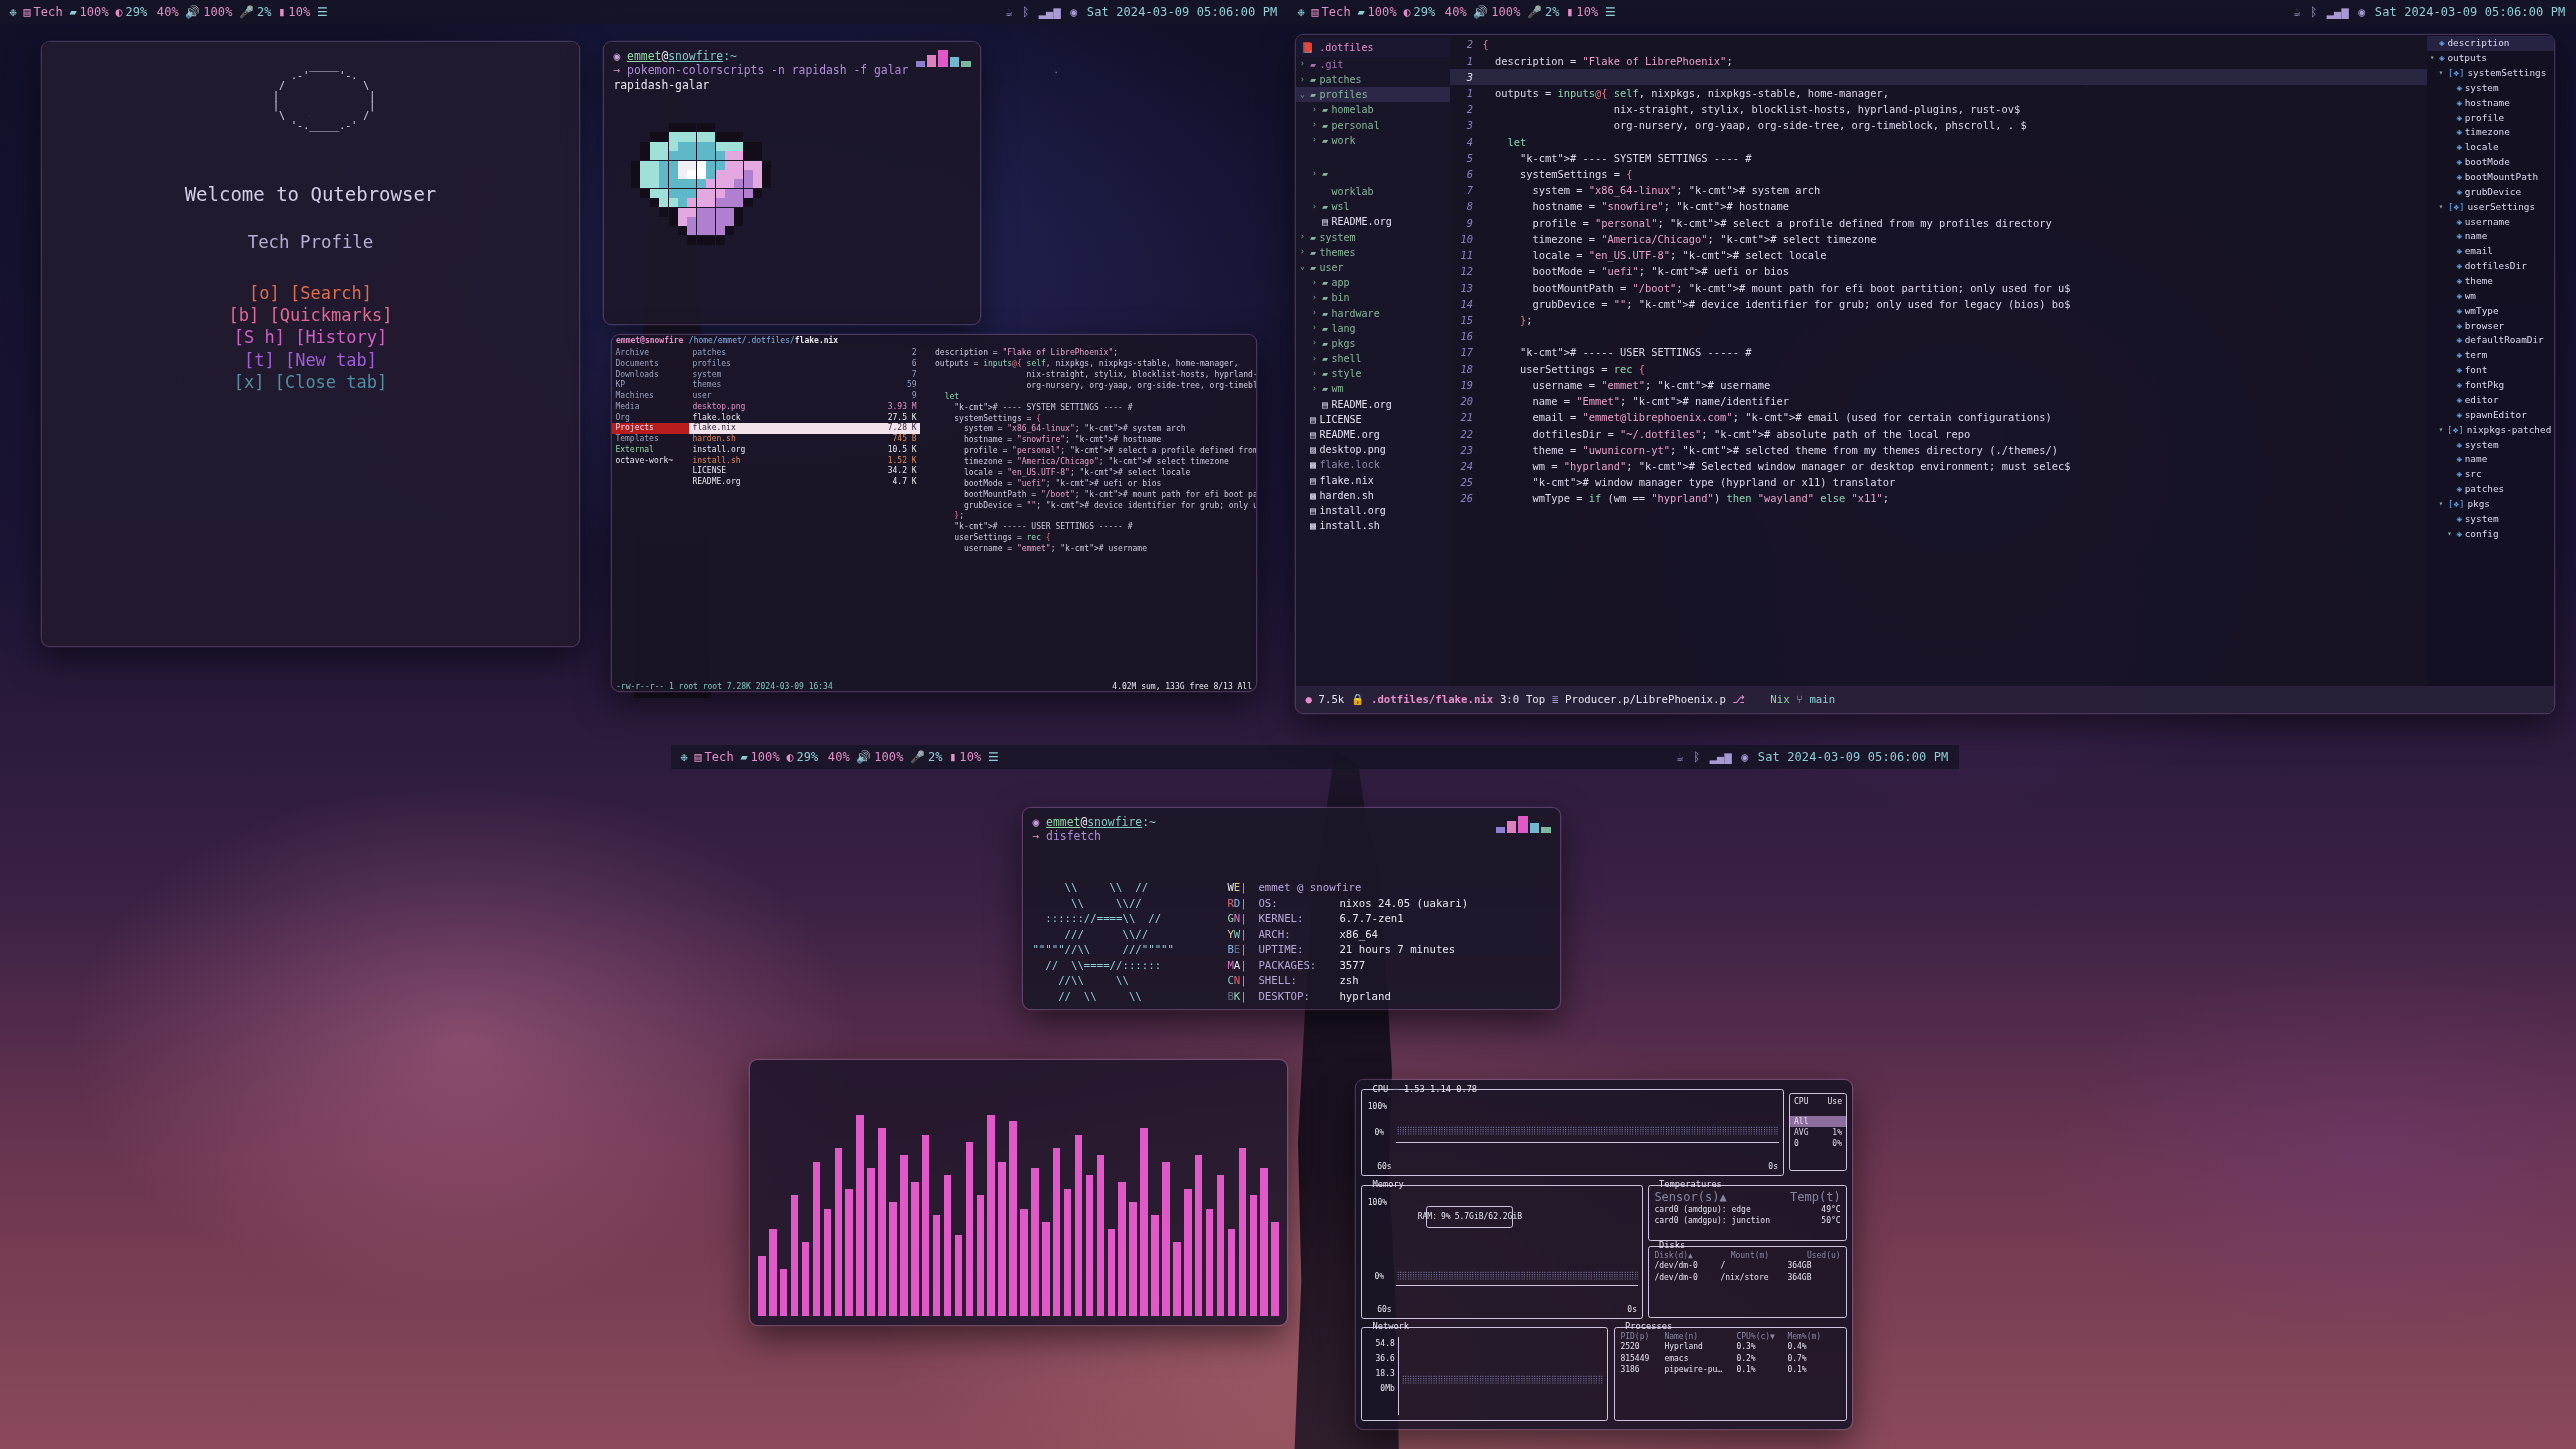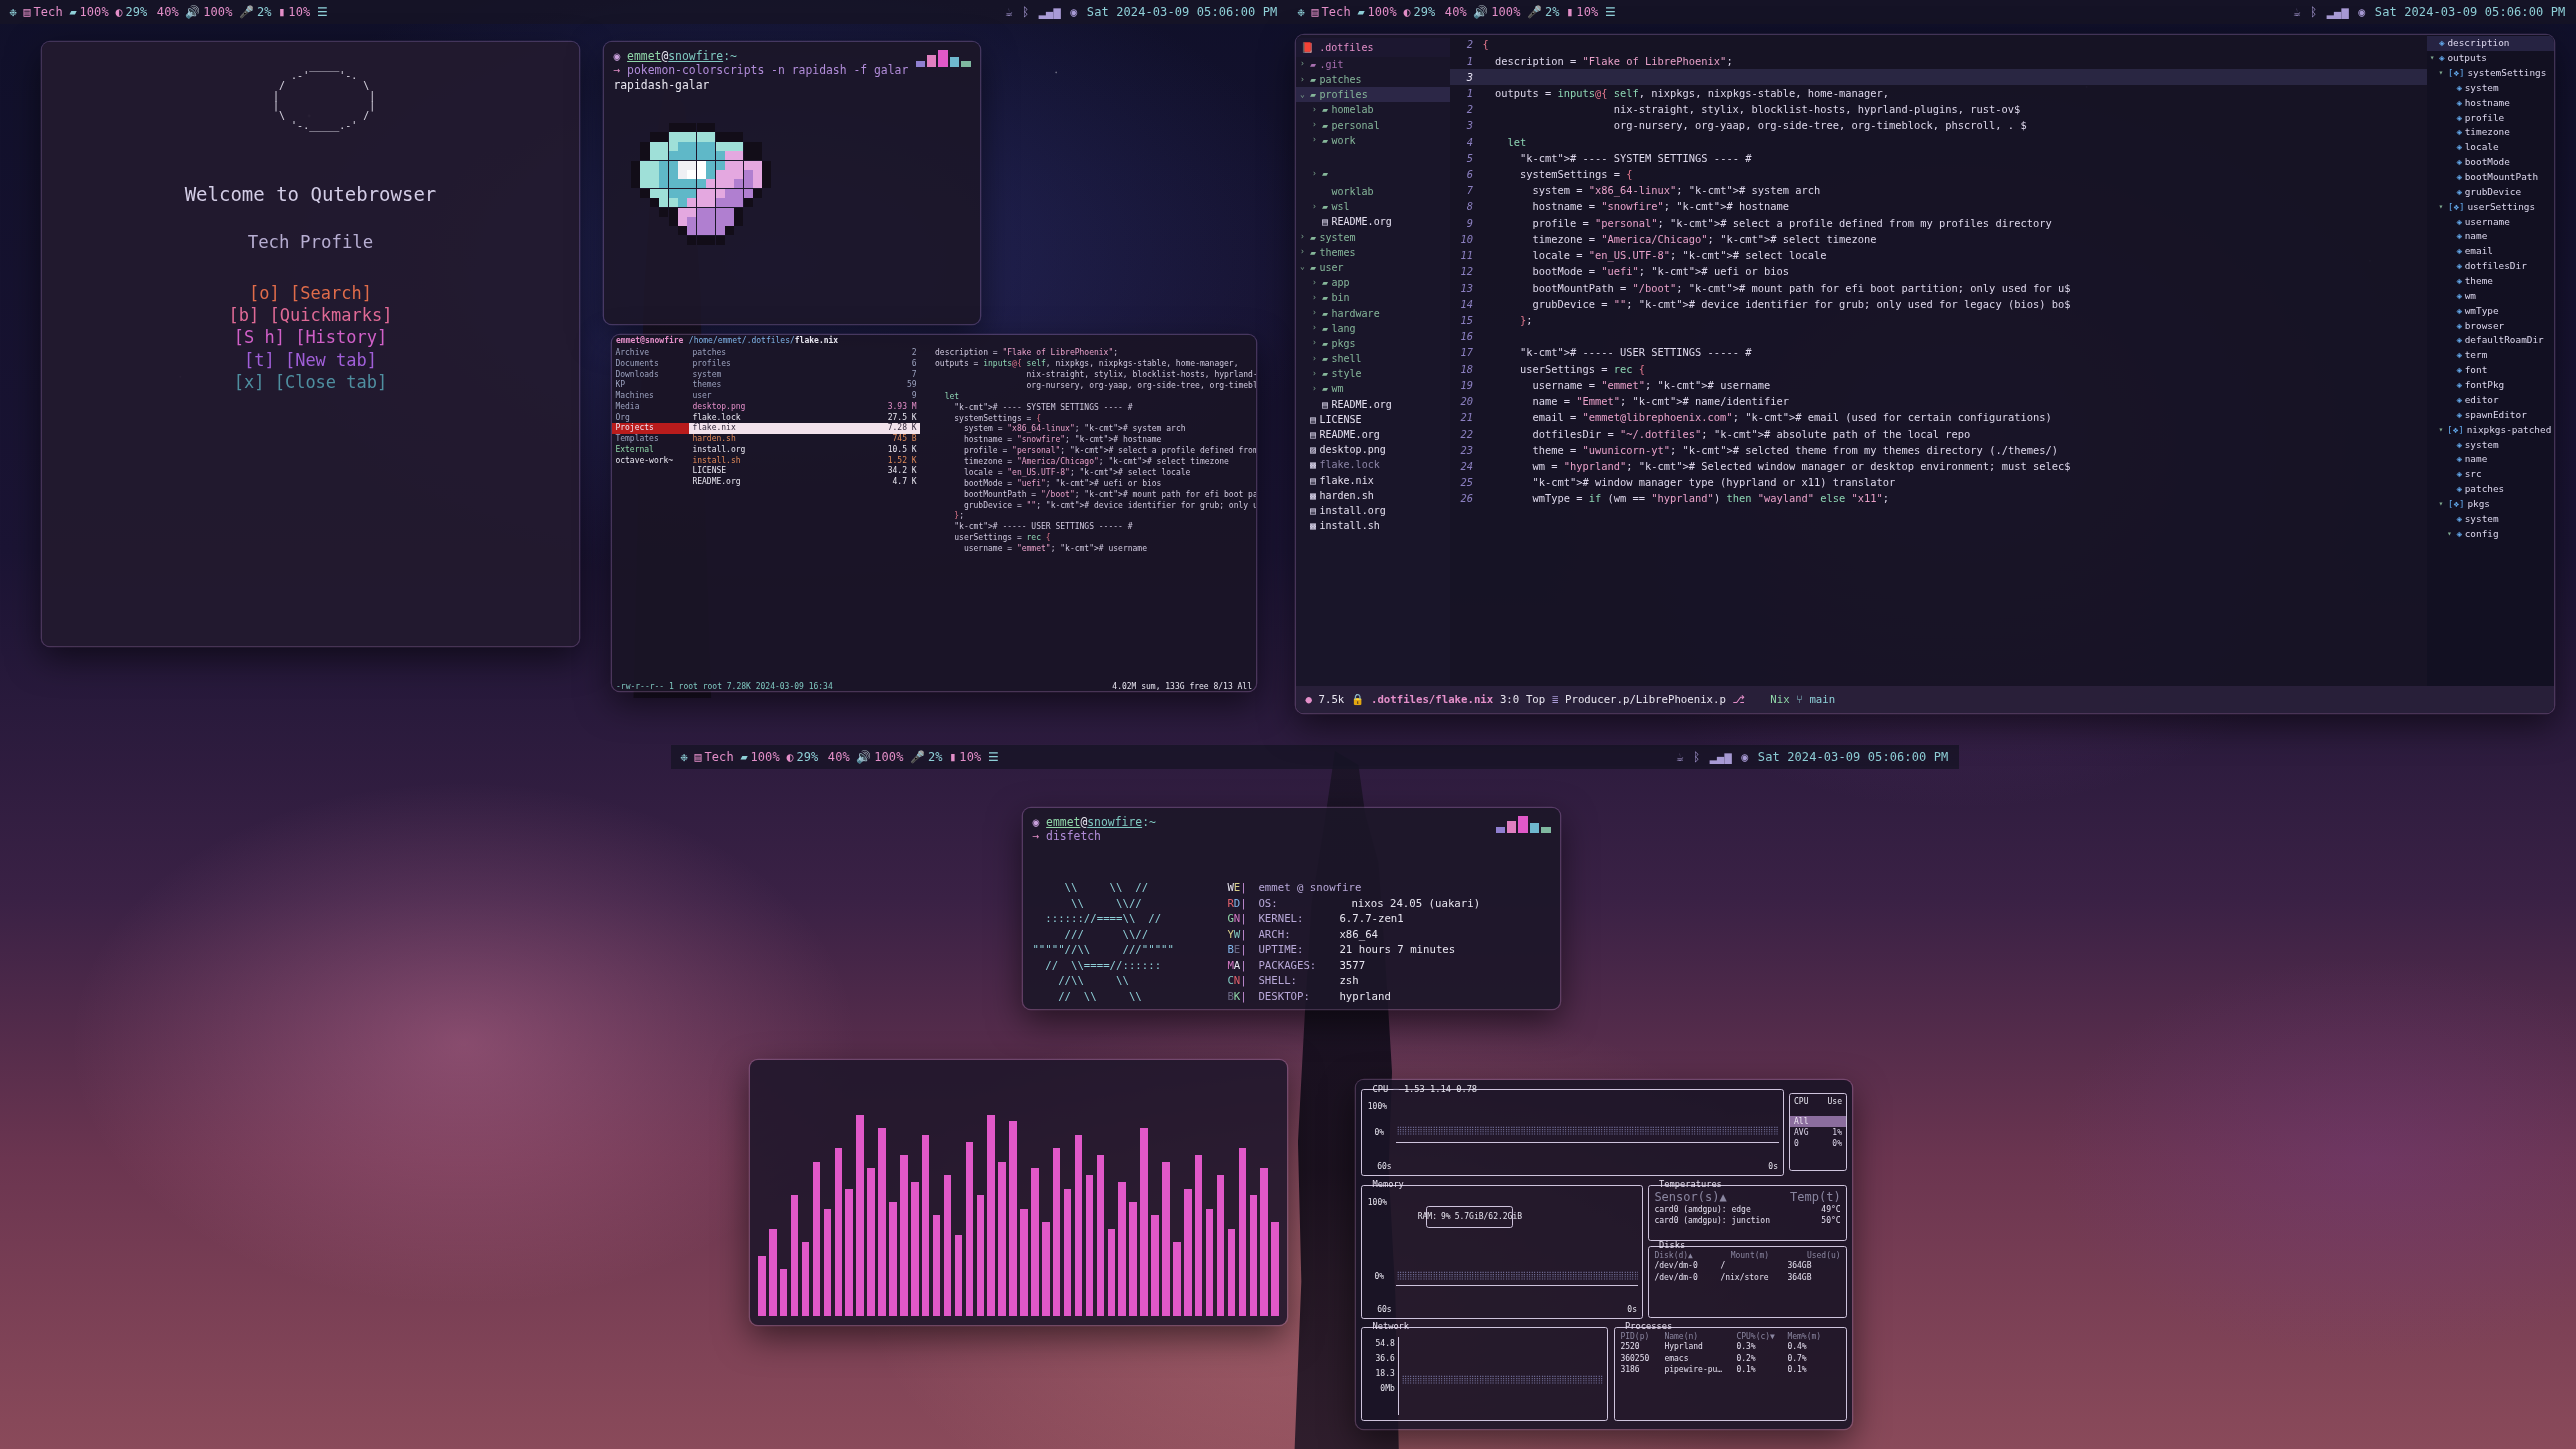--- a/index.html
+++ b/index.html
@@ -931,21 +931,21 @@
      ///      \\//
 """""//\\     ///"""""
   //  \\====//::::::
     //\\     \\
     //  \\     \\</div>
     <div id="disfetch-codes" style="white-space:pre;font-size:10.7px;line-height:1.45;width:23px;"><div><span style="color: rgb(232, 230, 240);">W</span><span style="color: rgb(216, 207, 138);">E</span><span style="color: rgb(197, 143, 216);">|</span></div><div><span style="color: rgb(224, 95, 106);">R</span><span style="color: rgb(127, 180, 232);">D</span><span style="color: rgb(197, 143, 216);">|</span></div><div><span style="color: rgb(143, 214, 168);">G</span><span style="color: rgb(210, 119, 194);">N</span><span style="color: rgb(197, 143, 216);">|</span></div><div><span style="color: rgb(216, 207, 138);">Y</span><span style="color: rgb(127, 200, 192);">W</span><span style="color: rgb(197, 143, 216);">|</span></div><div><span style="color: rgb(127, 180, 232);">B</span><span style="color: rgb(107, 104, 132);">E</span><span style="color: rgb(197, 143, 216);">|</span></div><div><span style="color: rgb(210, 119, 194);">M</span><span style="color: rgb(232, 230, 240);">A</span><span style="color: rgb(197, 143, 216);">|</span></div><div><span style="color: rgb(127, 200, 192);">C</span><span style="color: rgb(224, 95, 106);">N</span><span style="color: rgb(197, 143, 216);">|</span></div><div><span style="color: rgb(107, 104, 132);">B</span><span style="color: rgb(143, 214, 168);">K</span><span style="color: rgb(197, 143, 216);">|</span></div></div>
     <div id="disfetch-info" style="font-size:10.7px;line-height:1.45;">
         <div style="color: rgb(184, 168, 216); padding-left: 8px;">emmet @ snowfire</div>
         <div style="display: flex; padding-left: 8px;">
           <span style="width: 81px; color: rgb(184, 168, 216);">OS:</span>
-          <span style="color: rgb(232, 230, 240); margin-left: 12px;">nixos 24.05 (uakari)</span>
+          <span style="color: rgb(232, 230, 240);">nixos 24.05 (uakari)</span>
         </div>
         <div style="display: flex; padding-left: 8px;">
           <span style="width: 81px; color: rgb(184, 168, 216);">KERNEL:</span>
           <span style="color: rgb(232, 230, 240);">6.7.7-zen1</span>
         </div>
         <div style="display: flex; padding-left: 8px;">
           <span style="width: 81px; color: rgb(184, 168, 216);">ARCH:</span>
           <span style="color: rgb(232, 230, 240);">x86_64</span>
         </div>
         <div style="display: flex; padding-left: 8px;">
@@ -1142,21 +1142,21 @@
       <span>Mem%(m)</span>
     </div>
     <div id="proc-rows" style="font-size:8px">
         <div style="display: flex; padding: 0.7px 5.4px; color: rgb(229, 224, 240);">
           <span style="width: 44px;">2520</span>
           <span style="width: 72px;">Hyprland</span>
           <span style="width: 51px;">0.3%</span>
           <span>0.4%</span>
         </div>
         <div style="display: flex; padding: 0.7px 5.4px; color: rgb(229, 224, 240);">
-          <span style="width: 44px;">360250</span>
+          <span style="width: 44px;">815449</span>
           <span style="width: 72px;">emacs</span>
           <span style="width: 51px;">0.2%</span>
           <span>0.7%</span>
         </div>
         <div style="display: flex; padding: 0.7px 5.4px; color: rgb(229, 224, 240);">
           <span style="width: 44px;">3186</span>
           <span style="width: 72px;">pipewire-pu…</span>
           <span style="width: 51px;">0.1%</span>
           <span>0.1%</span>
         </div>

